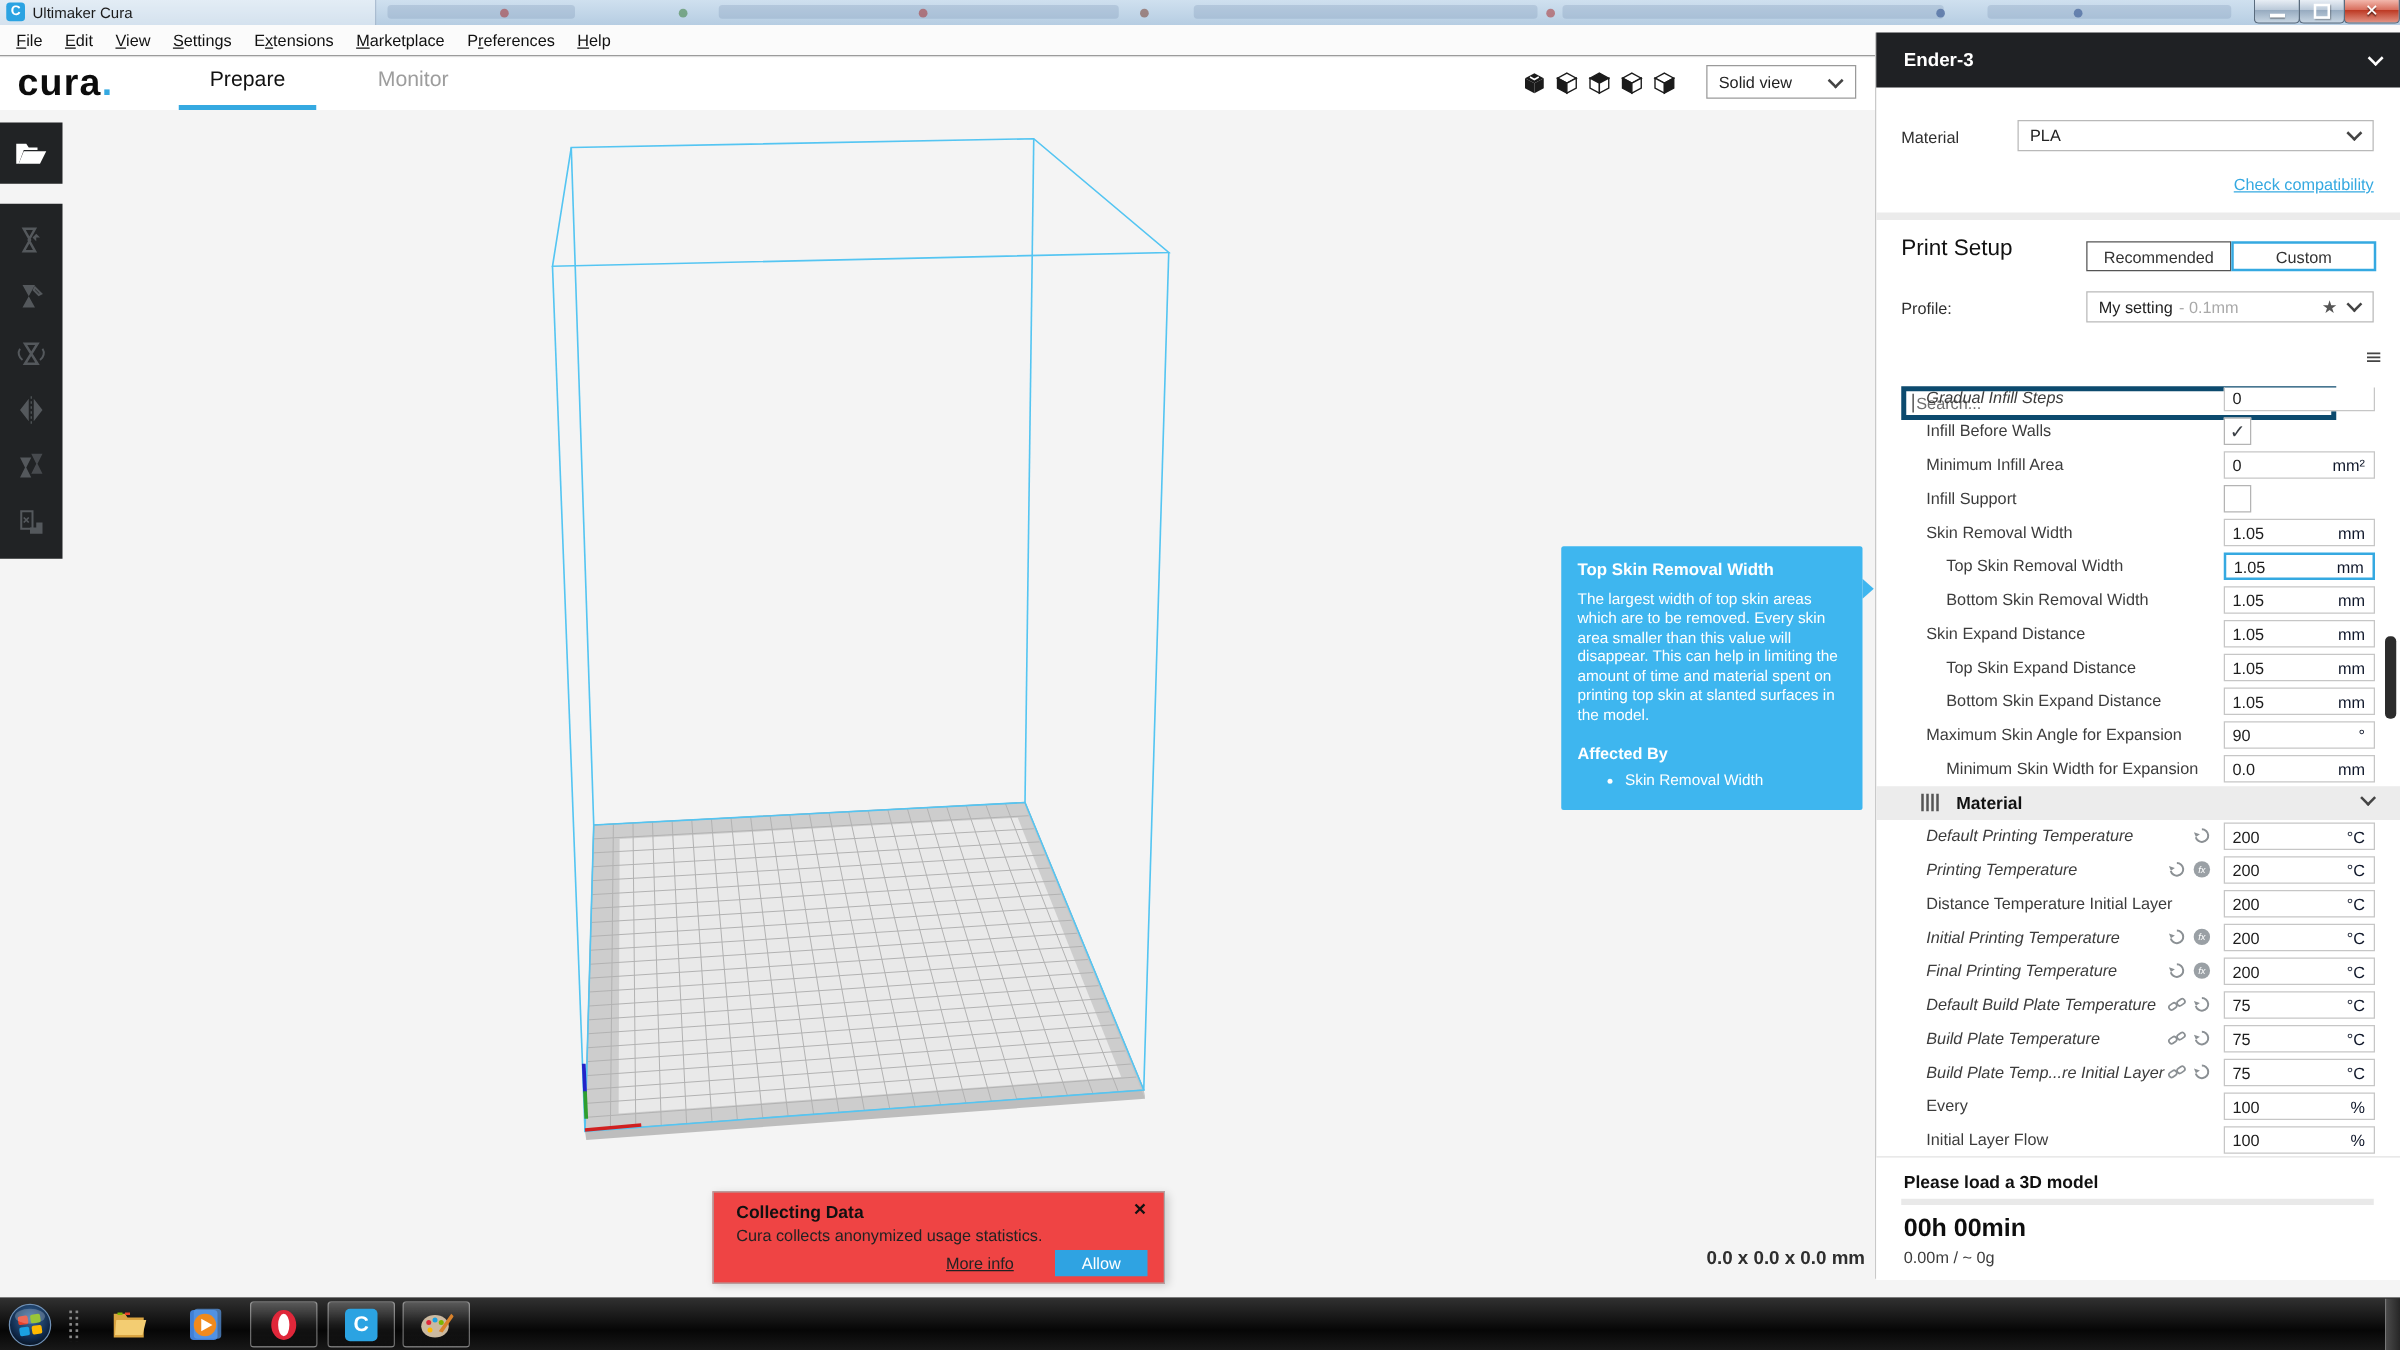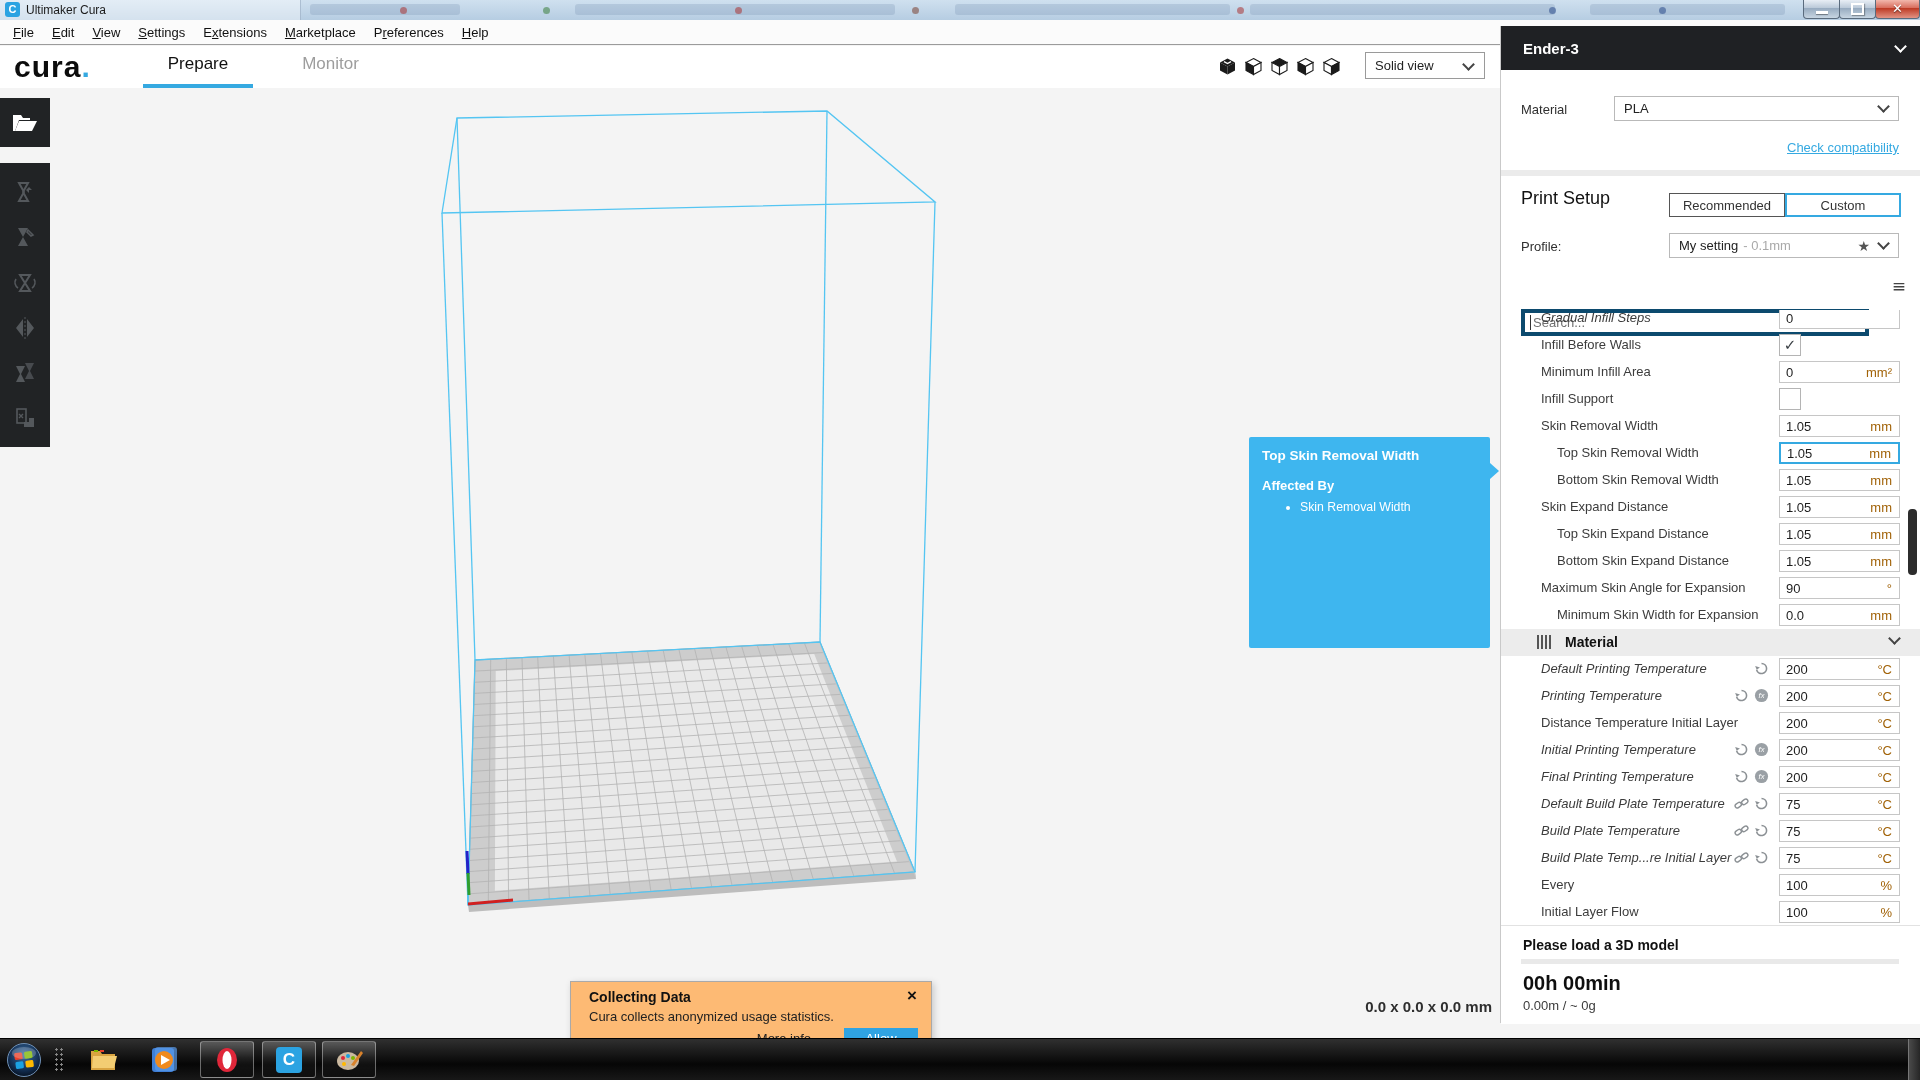--- a/index.html
+++ b/index.html
@@ -56,22 +56,22 @@
   
   #tooltip{position:absolute;left:1249px;top:349px;width:241px;height:211px;box-sizing:border-box;
     background:var(--tooltip,#3eb6ef);color:#fff;padding:11px 13px;border-radius:2px;}
   #tooltip:after{content:"";position:absolute;right:-9px;top:26px;border-left:9px solid var(--tooltip,#3eb6ef);
     border-top:8px solid transparent;border-bottom:8px solid transparent;}
   #tooltip h4{margin:0 0 9px;font-size:13.5px;}
   #tooltip p{margin:0;font-size:12.3px;line-height:1.26;}
   #tooltip .affected{font-weight:bold;font-size:13px;margin-top:15px;}
   #tooltip ul{margin:7px 0 0;padding-left:38px;font-size:12.3px;}
   
-  #dialog{position:absolute;left:570px;top:865px;width:360px;height:72px;background:#fdba74;
-    border:1px solid #a9a9a9;box-shadow:2px 2px 7px rgba(0,0,0,.18);margin-top:28px;}
+  #dialog{position:absolute;left:570px;top:865px;width:360px;height:72px;background:#ef4444;
+    border:1px solid #a9a9a9;box-shadow:2px 2px 7px rgba(0,0,0,.18);}
   #dialog .dtitle{position:absolute;left:18px;top:7px;font-size:14px;font-weight:bold;color:#111;}
   #dialog .dclose{position:absolute;right:14px;top:4px;font-size:17px;font-weight:bold;color:#111;cursor:pointer;}
   #dialog .dmsg{position:absolute;left:18px;top:27px;font-size:13px;color:#222;}
   #dialog .dinfo{position:absolute;right:120px;top:49px;font-size:13px;color:#222;text-decoration:underline;cursor:pointer;}
   #dialog .dallow{position:absolute;right:13px;top:46px;width:74px;height:21px;background:var(--allow,#2fa3e2);
     color:#fff;font-size:13px;display:flex;align-items:center;justify-content:center;cursor:pointer;}
   
   #rightpanel{position:absolute;left:1500px;top:26px;width:420px;height:997px;background:#fff;
     border-left:1px solid #c9c9c9;box-sizing:border-box;font-size:13px;color:#333;}
   #machhdr{position:absolute;left:0;top:0;width:420px;height:44px;background:var(--dark,#1f2124);
@@ -101,21 +101,21 @@
   #slist{position:absolute;left:0;top:284px;width:420px;height:615px;overflow:hidden;}
   .srow{position:relative;height:27px;}
   .slabel{position:absolute;left:40px;top:5px;white-space:nowrap;color:#3c3c3c;}
   .slabel.ind{left:56px;}
   .slabel.it{font-style:italic;}
   .sicons{position:absolute;right:152px;top:5px;display:flex;gap:5px;}
   .vbox{position:absolute;left:278px;top:2px;width:121px;height:22px;border:1px solid #c6c6c6;
     box-sizing:border-box;background:#fff;display:flex;align-items:center;}
   .vbox.focus{border:2px solid var(--accent,#35a9e1);}
   .vbox .v{margin-left:6px;color:#1d1d1d;}
-  .vbox .u{position:absolute;right:7px;color:#a16207;text-align:right;}
+  .vbox .u{position:absolute;right:7px;color:#0f172a;text-align:right;}
   .cbox{position:absolute;left:278px;top:2px;width:22px;height:22px;border:1px solid #b4b4b4;
     box-sizing:border-box;background:#fff;text-align:center;line-height:20px;
     font-family:"DejaVu Sans",sans-serif;color:#3a3f44;font-weight:bold;font-size:15px;}
   .srow.sec{background:#ececec;}
   .srow.sec b{position:absolute;left:64px;top:5px;font-size:14px;color:#111;}
   .srow.sec .sec-ic{position:absolute;left:36px;top:6px;display:flex;gap:2px;}
   .srow.sec .sec-ic i{width:2px;height:14px;background:#555;}
   .srow.sec .chev{position:absolute;right:22px;top:9px;}
   #sscroll{position:absolute;left:407px;top:483px;width:9px;height:66px;border-radius:4px;background:#2c2c2c;}
   
@@ -297,20 +297,21 @@
           <svg width="26" height="26" viewBox="0 0 26 26">
             <rect x="5" y="4" width="9" height="14" fill="none" stroke="#54585c" stroke-width="1.6"></rect>
             <path d="M7 9l4 4m0-4l-4 4" stroke="#54585c" stroke-width="1.4"></path>
             <path d="M12 22v-5h5v-4h5v9z" fill="#54585c"></path>
           </svg>
         </div>
     </div>
 
     <div id="tooltip">
       <h4>Top Skin Removal Width</h4>
+      <p>The largest width of top skin areas which are to be removed. Every skin area smaller than this value will disappear. This can help in limiting the amount of time and material spent on printing top skin at slanted surfaces in the model.</p>
       <div class="affected">Affected By</div>
       <ul>
           <li>Skin Removal Width</li>
         </ul>
     </div>
 
     <div id="dims">0.0 x 0.0 x 0.0 mm</div>
 
     <div id="dialog">
       <div class="dtitle">Collecting Data</div>

